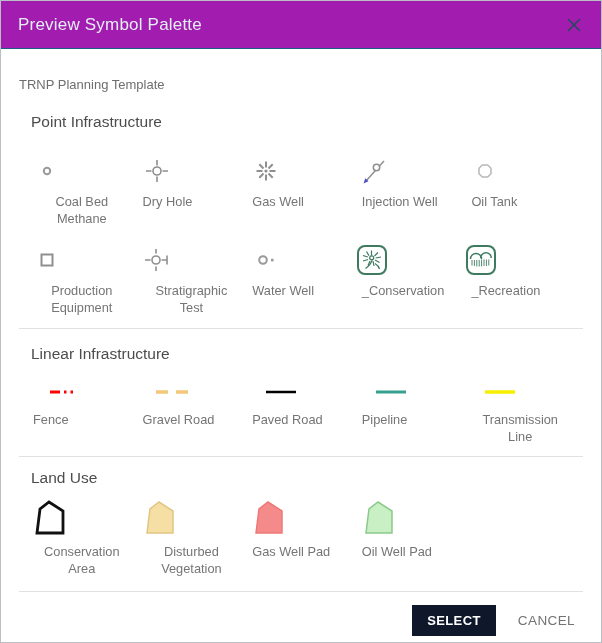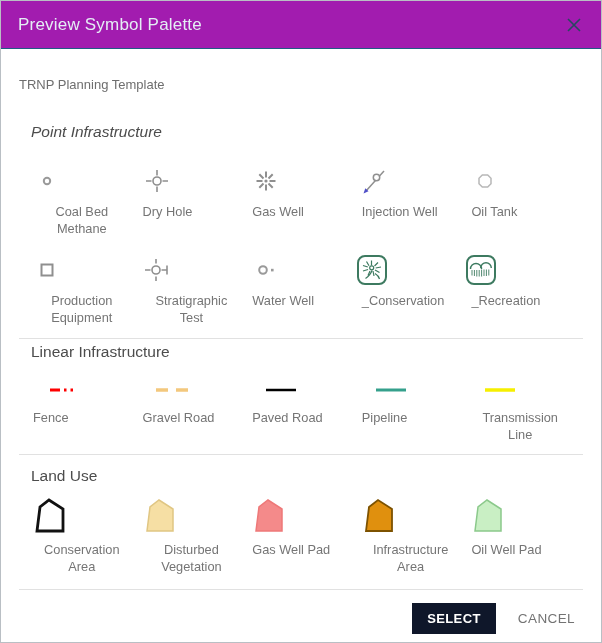--- a/index.html
+++ b/index.html
@@ -2,22 +2,22 @@
 <html><head>
 <meta charset="utf-8">
 <style>
   html,body{margin:0;padding:0;background:#f4f4f4;font-family:"Liberation Sans","DejaVu Sans",sans-serif;}
   .dialog{position:relative;width:602px;height:643px;box-sizing:border-box;background:#fff;border:1px solid #b9bfc4;overflow:hidden;}
   .hdr{height:48px;background:#a21caf;display:flex;align-items:center;justify-content:space-between;padding:0 16px 0 17px;box-sizing:border-box;border-bottom:1px solid #1f5c84;}
   .hdr-title{color:#e4eef5;font-size:17px;letter-spacing:.2px;}
   .close-btn{width:22px;height:22px;display:flex;align-items:center;justify-content:center;cursor:pointer;}
   .subtitle{margin:28px 18px 0;font-size:13px;color:#6e6e6e;}
   .section-heading{margin:0 0 0 30px;font-size:15.5px;color:#4c4c4c;}
-  .sh1{margin-top:31px;font-style:italic;}
-  .sh2{margin-top:4px;}
+  .sh1{margin-top:21px;}
+  .sh2{margin-top:16px;}
   .sh3{margin-top:12px;}
   .grid{display:grid;grid-template-columns:repeat(5,1fr);padding:0 26px;}
   .cell{display:flex;flex-direction:column;align-items:flex-start;}
   .sym{display:flex;align-items:center;justify-content:center;}
   .sym-pt{height:36px;margin-top:22px;}
   .row2 .sym-pt{margin-top:14px;}
   .sym-ln{height:30px;margin-top:14px;}
   .sym-pg{height:44px;margin-top:8px;}
   .lbl{margin-top:4px;font-size:12.8px;line-height:1.35;color:#757575;text-align:center;padding:0 6px;}
   .divider{border:none;border-top:1px solid #e1e1e1;margin:12px 18px 0;}
@@ -225,28 +225,20 @@
       <span class="sym sym-pg">
         <svg width="44" height="40" viewBox="0 0 44 40">
           <polygon points="10,36 13,12 22,5 36,14 36,36" fill="#f48a8a" stroke="#ee7878" stroke-width="1.5"></polygon>
         </svg>
       </span>
       <span class="lbl">Gas Well Pad</span>
     </div>
     <div class="cell">
       <span class="sym sym-pg">
         <svg width="44" height="40" viewBox="0 0 44 40">
-          <polygon points="10,36 13,12 22,5 36,14 36,36" fill="#e0900e" stroke="#7d5200" stroke-width="1.8"></polygon>
-        </svg>
-      </span>
-      <span class="lbl">Infrastructure Area</span>
-    </div>
-    <div class="cell">
-      <span class="sym sym-pg">
-        <svg width="44" height="40" viewBox="0 0 44 40">
           <polygon points="10,36 13,12 22,5 36,14 36,36" fill="#c9efc4" stroke="#8bc98b" stroke-width="1.5"></polygon>
         </svg>
       </span>
       <span class="lbl">Oil Well Pad</span>
     </div>
   </div>
 
   <hr class="divider div3">
 
   <div class="footer">

